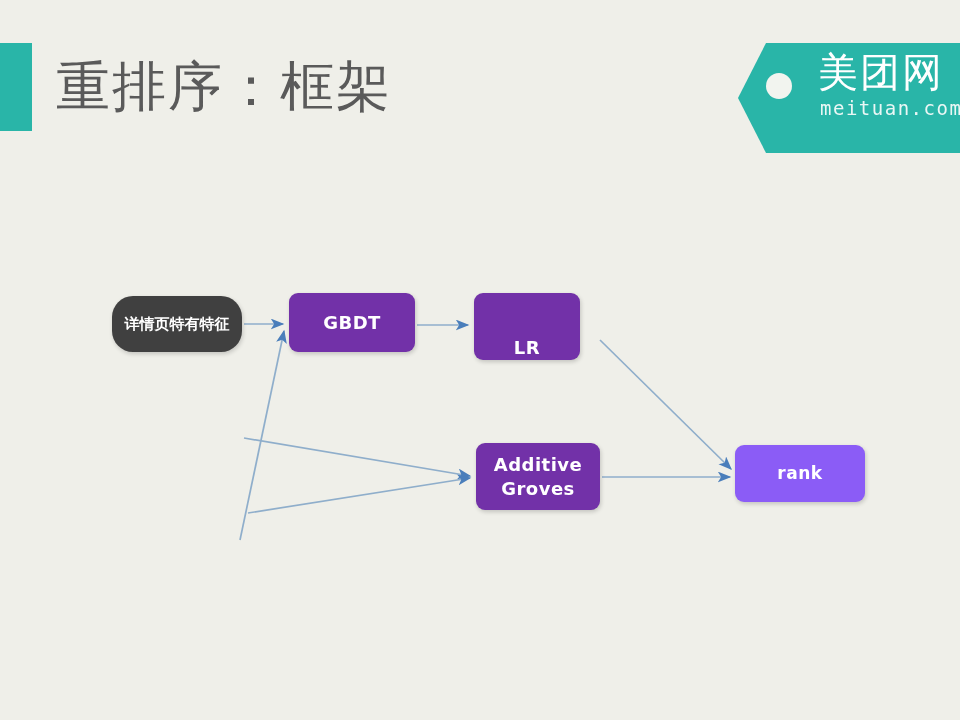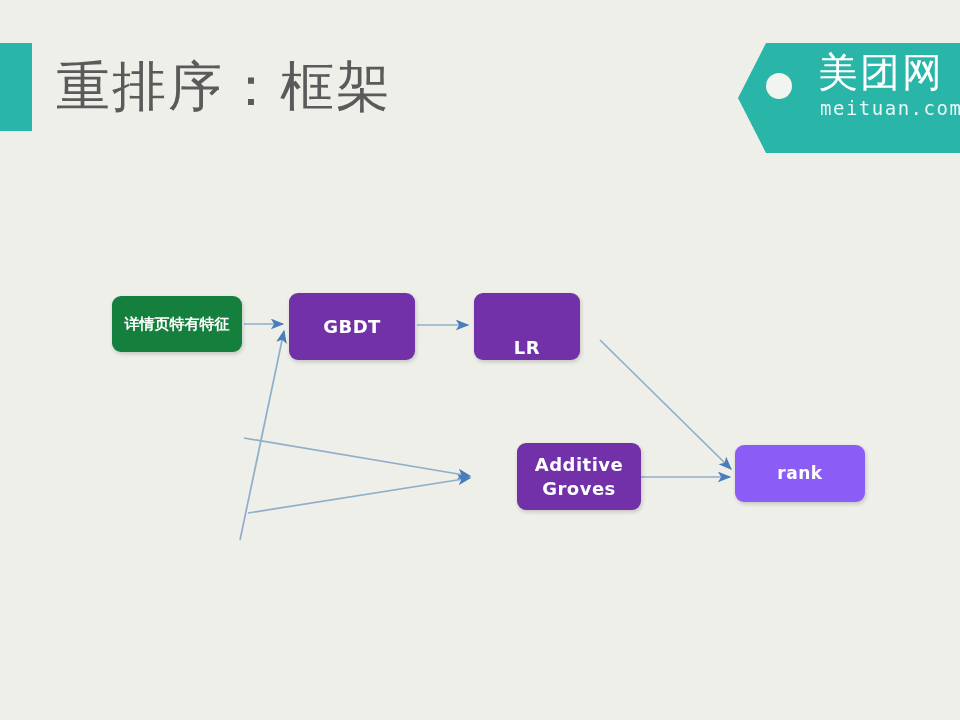--- a/index.html
+++ b/index.html
@@ -113,25 +113,26 @@
     display: flex;
     align-items: center;
     justify-content: center;
     text-align: center;
     color: #ffffff;
     font-family: "DejaVu Sans", "Liberation Sans", sans-serif;
     box-shadow: 1px 2px 4px rgba(0,0,0,0.18);
     z-index: 2;
   }
   .node-feature {
-    background: #15803d;
+    background: #404040;
     font-size: 15px;
     line-height: 21px;
     font-weight: 700;
     padding: 0 10px;
+    border-radius: 21px;
   }
   .node-model {
     background: #7231a8;
     font-size: 18px;
     line-height: 24px;
     font-weight: 700;
     letter-spacing: 0.5px;
   }
   .node-output {
     background: #8b5cf6;
@@ -181,29 +182,29 @@
         <path d="M602,477 L730,477"></path>
       </g>
     </svg>
 
     <div class="node node-feature" style="left:112px; top:296px; width:130px; height:56px;">
       <span>详情页特有特征</span>
     </div>
 
 
 
-    <div class="node node-model" style="left:289px; top:293px; width:126px; height:67px;">
+    <div class="node node-model" style="left:289px; top:293px; width:126px; height:59px;">
       <span>GBDT</span>
     </div>
 
     <div class="node node-model" style="left:474px; top:293px; width:106px; height:67px;align-items:flex-end;">
       <span>LR</span>
     </div>
 
-    <div class="node node-model" style="left:476px; top:443px; width:124px; height:67px;margin-left:41px;">
+    <div class="node node-model" style="left:476px; top:443px; width:124px; height:67px;">
       <span>Additive Groves</span>
     </div>
 
     <div class="node node-output" style="left:735px; top:445px; width:130px; height:57px;">
       <span>rank</span>
     </div>
 
   </div>
 </div>
 

